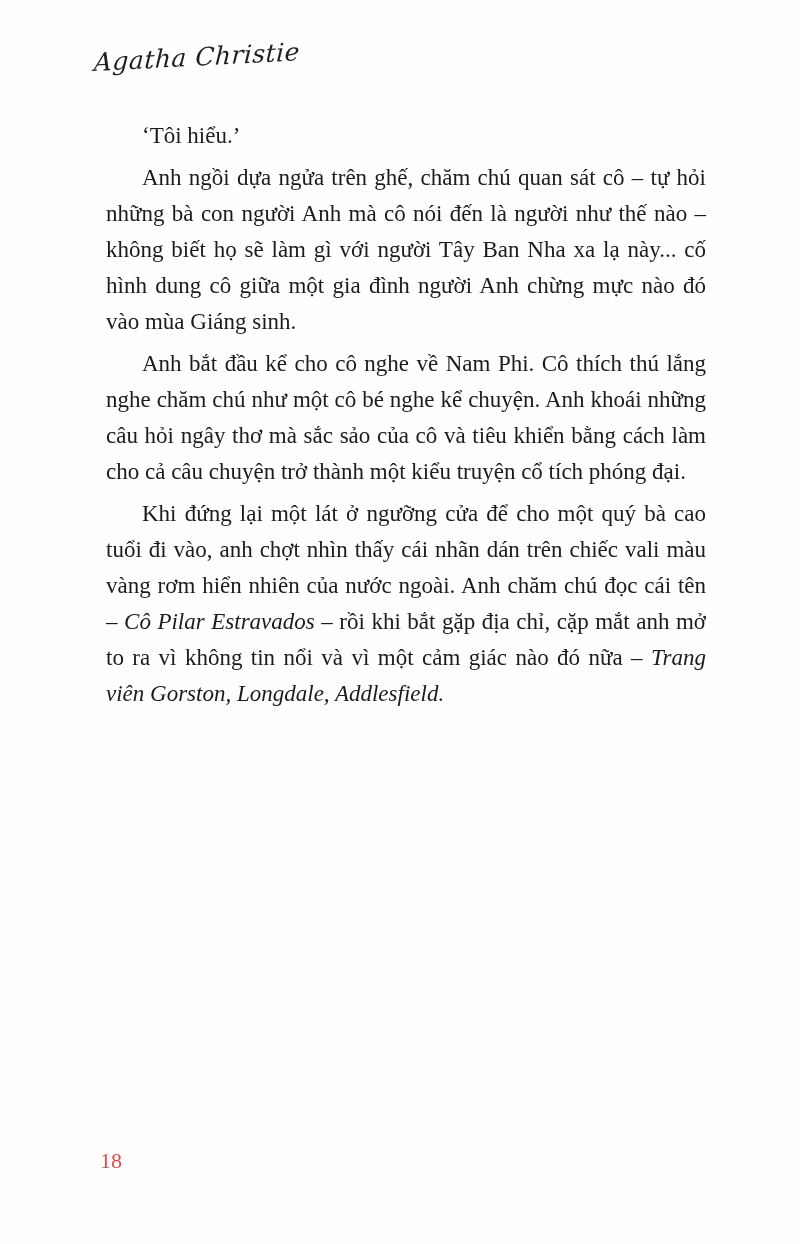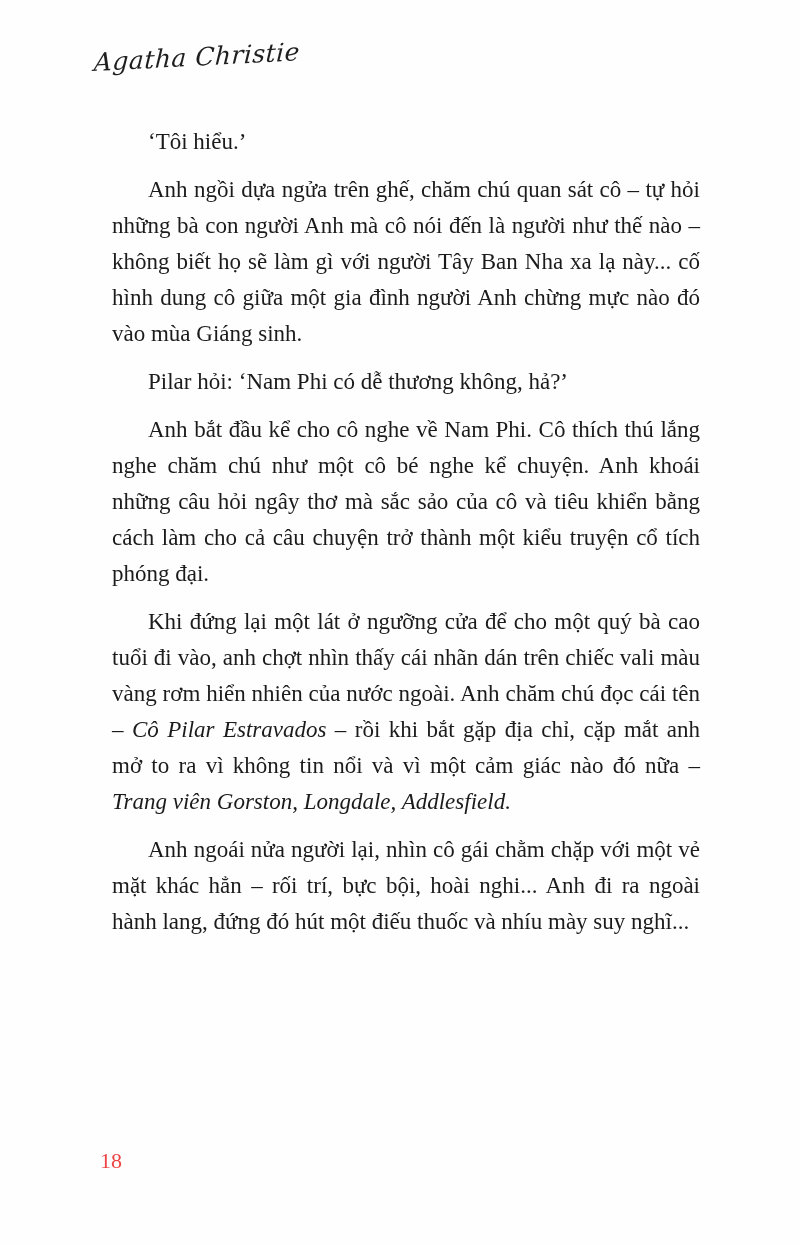--- a/index.html
+++ b/index.html
@@ -33,21 +33,21 @@
     position: absolute;
     top: 112px;
     left: 100px;
     width: 612px;
     font-size: 23px;
     line-height: 36px;
     text-align: justify;
     text-justify: inter-word;
   }
   .para {
-    margin: 12px;
+    margin: 6px;
     padding: 0;
     text-indent: 36px;
   }
   .para em {
     font-style: italic;
   }
   .page-number {
     position: absolute;
     top: 1148px;
     left: 100px;
@@ -61,26 +61,24 @@
 <div class="book-page">
 
   <div class="signature">Agatha Christie</div>
 
   <div class="text-block">
 
     <p class="para"><span>‘Tôi hiểu.’</span></p>
 
     <p class="para"><span>Anh ngồi dựa ngửa trên ghế, chăm chú quan sát cô – tự hỏi những bà con người Anh mà cô nói đến là người như thế nào – không biết họ sẽ làm gì với người Tây Ban Nha xa lạ này... cố hình dung cô giữa một gia đình người Anh chừng mực nào đó vào mùa Giáng sinh.</span></p>
 
-    <p class="para"><span>Pilar hỏi: ‘Nam Phi có dễ thương không, hả?’</span></p>
 
     <p class="para"><span>Anh bắt đầu kể cho cô nghe về Nam Phi. Cô thích thú lắng nghe chăm chú như một cô bé nghe kể chuyện. Anh khoái những câu hỏi ngây thơ mà sắc sảo của cô và tiêu khiển bằng cách làm cho cả câu chuyện trở thành một kiểu truyện cổ tích phóng đại.</span></p>
 
 
     <p class="para"><span>Khi đứng lại một lát ở ngưỡng cửa để cho một quý bà cao tuổi đi vào, anh chợt nhìn thấy cái nhãn dán trên chiếc vali màu vàng rơm hiển nhiên của nước ngoài. Anh chăm chú đọc cái tên – </span><em>Cô Pilar Estravados</em><span> – rồi khi bắt gặp địa chỉ, cặp mắt anh mở to ra vì không tin nổi và vì một cảm giác nào đó nữa – </span><em>Trang viên Gorston, Longdale, Addlesfield.</em></p>
 
-    <p class="para"><span>Anh ngoái nửa người lại, nhìn cô gái chằm chặp với một vẻ mặt khác hẳn – rối trí, bực bội, hoài nghi... Anh đi ra ngoài hành lang, đứng đó hút một điếu thuốc và nhíu mày suy nghĩ...</span></p>
 
   </div>
 
   <div class="page-number">18</div>
 
 </div>
 
 </body></html>

